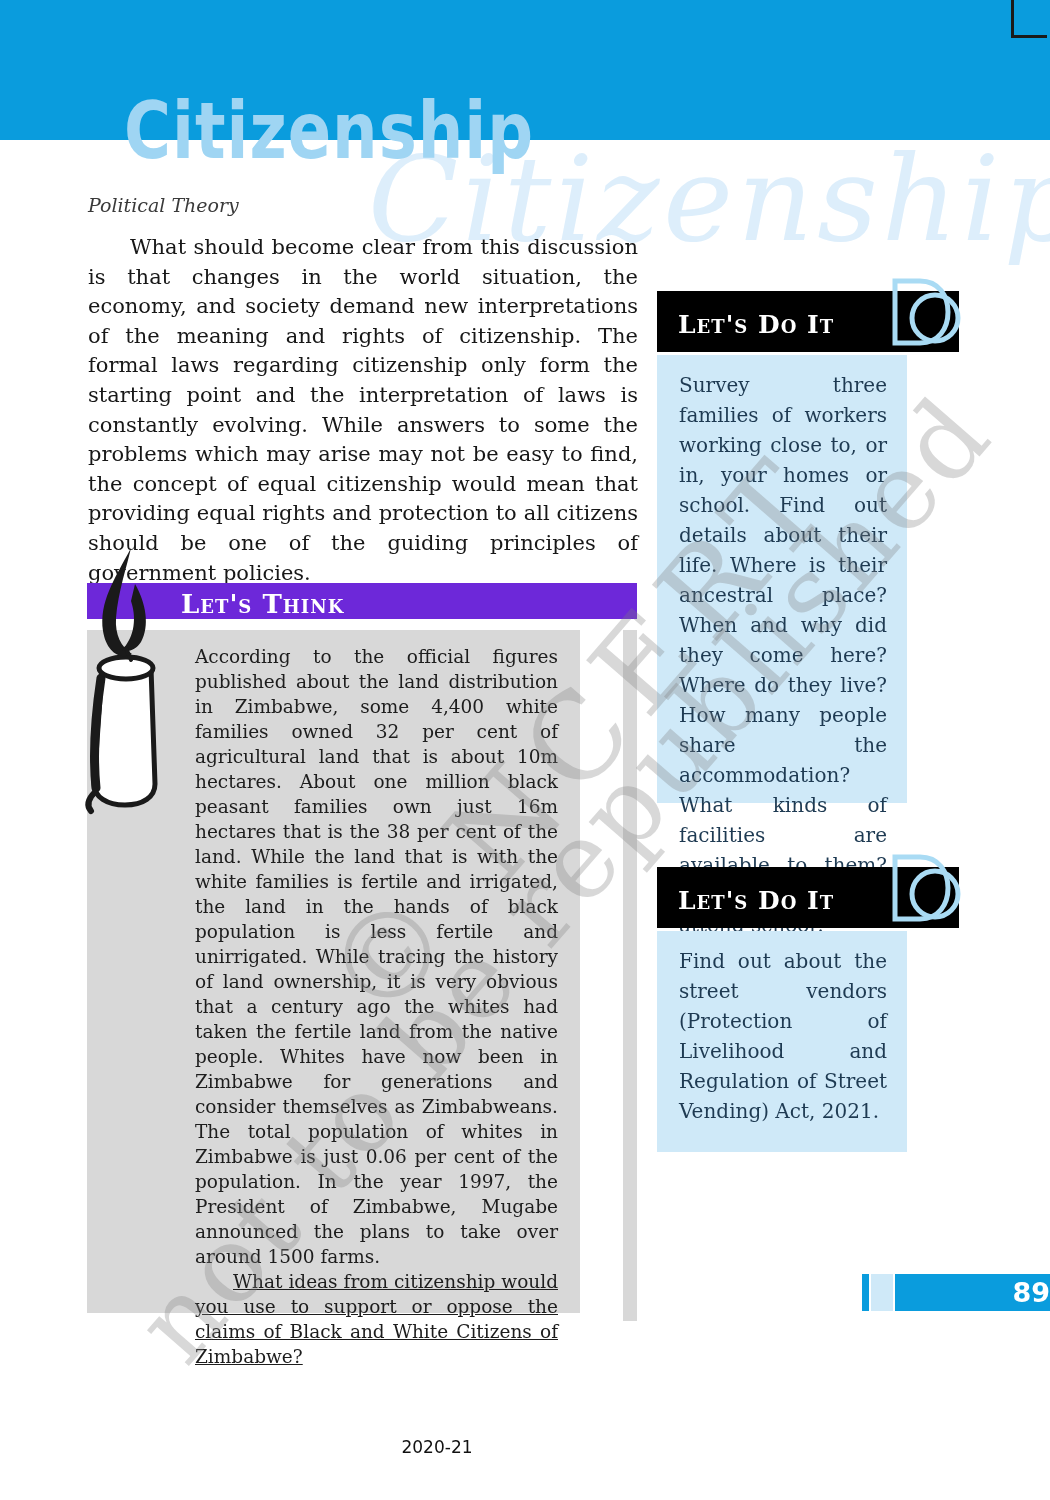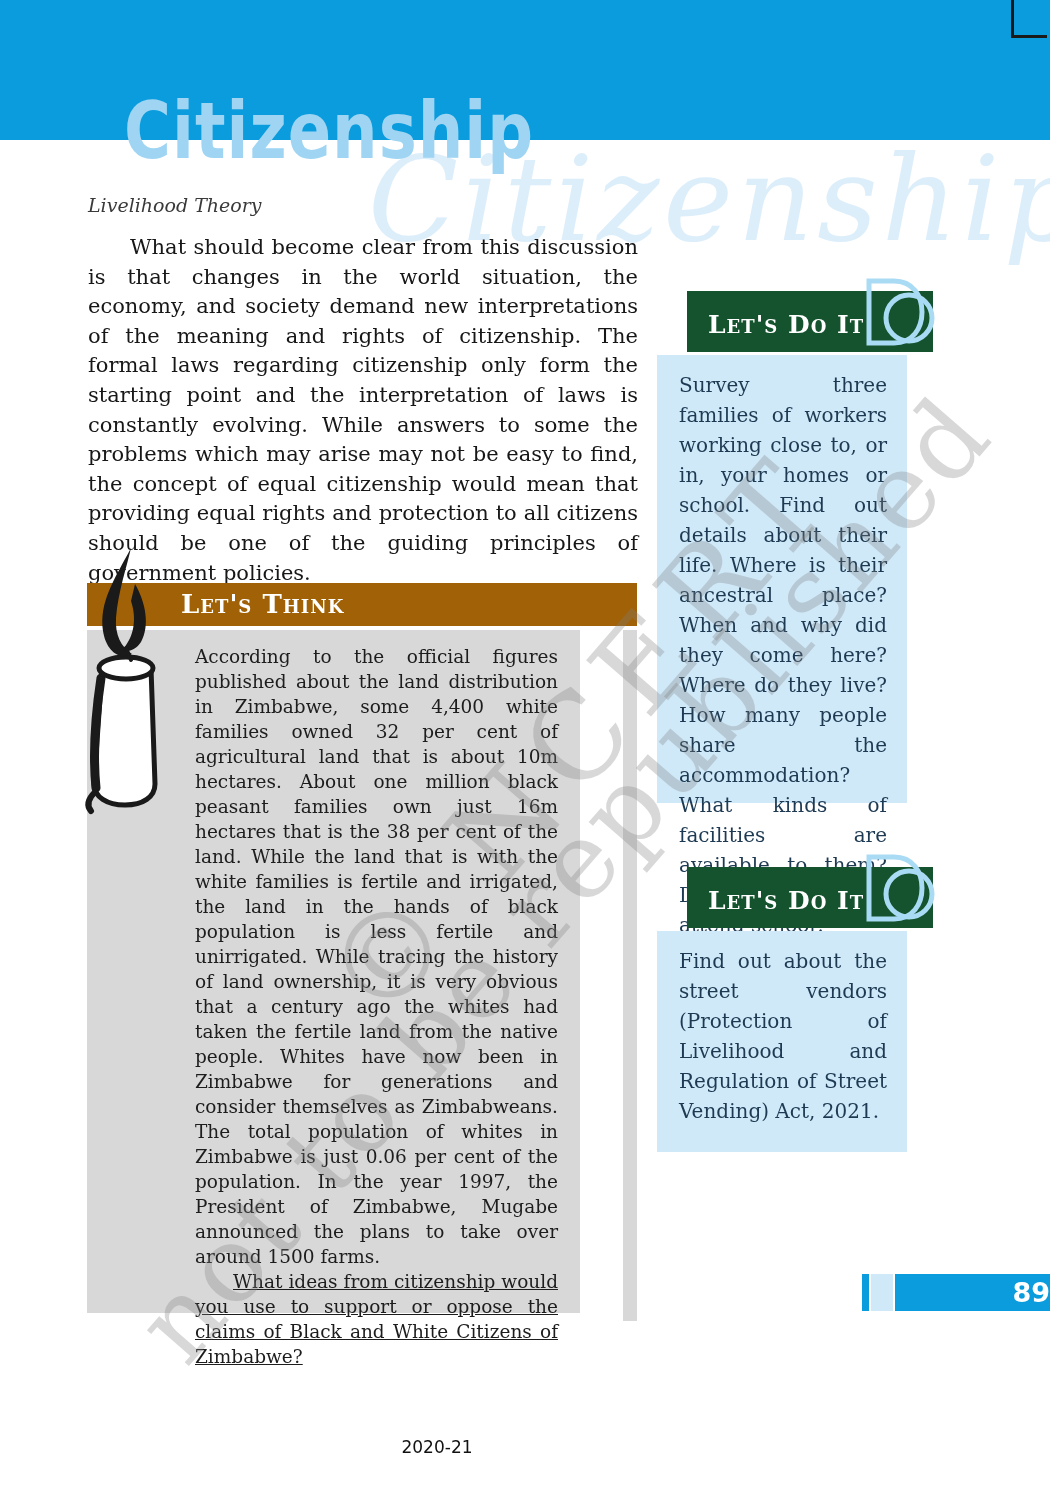--- a/index.html
+++ b/index.html
@@ -29,39 +29,39 @@
     position:absolute; left:88px; top:194px; z-index:2;
     font-style:italic; font-size:19px; color:#3a3a3a;
   }
   .main-para {
     position:absolute; left:88px; top:233px; width:550px; z-index:2;
     font-size:21px; line-height:29.6px; text-align:justify; text-indent:42px;
     color:#171717; margin:0;
   }
   
   .think-header {
-    position:absolute; left:87px; top:583px; width:550px; height:43px;
-    background:#a16207; z-index:3;
+    position:absolute; left:87px; top:583px; width:550px; height:36px;
+    background:#6d28d9; z-index:3;
   }
   .think-title {
     padding-left:94px; line-height:43px; color:#ffffff; font-weight:bold;
     font-variant:small-caps; font-size:26px; letter-spacing:1px;
   }
   .think-body {
     position:absolute; left:87px; top:630px; width:493px; height:683px;
     background:#d8d8d8; z-index:2; box-sizing:border-box;
     padding:14px 22px 0 108px;
     font-size:18.5px; line-height:25px; text-align:justify; color:#1d1d1d;
   }
   .think-body p { margin:0; }
   .think-body p.second { text-indent:38px;text-decoration:underline; }
   .vbar { position:absolute; left:623px; top:630px; width:14px; height:691px; background:#d8d8d8; z-index:2; }
   .candle { position:absolute; left:74px; top:546px; width:112px; height:272px; z-index:6; }
   
-  .do-header { position:absolute; left:687px; width:246px; height:61px; background:#14532d; z-index:3; }
+  .do-header { position:absolute; left:657px; width:302px; height:61px; background:#000000; z-index:3; }
   .do-header.h1 { top:291px; } .do-header.h2 { top:867px; }
   .do-title {
     position:absolute; left:21px; top:19px; color:#ffffff; font-weight:bold;
     font-variant:small-caps; font-size:25px; letter-spacing:1px;
   }
   .do-logo { position:absolute; right:-2px; top:-18px; width:78px; height:80px; }
   .do-body {
     position:absolute; left:657px; width:250px; background:#cfe9f8; z-index:2;
     box-sizing:border-box; padding:15px 20px 0 22px;
     font-size:20px; line-height:30px; text-align:justify; color:#1e3a52;
@@ -92,21 +92,21 @@
 </head>
 <body>
 
 <div class="page">
 
   <div class="topbar"></div>
   <div class="cropmark"></div>
 
   <div class="script-wm">Citizenship</div>
   <div class="chapter-title">Citizenship</div>
-  <div class="subtitle">Livelihood Theory</div>
+  <div class="subtitle">Political Theory</div>
 
   <p class="main-para">What should become clear from this discussion is that changes in the world situation, the economy, and society demand new interpretations of the meaning and rights of citizenship. The formal laws regarding citizenship only form the starting point and the interpretation of laws is constantly evolving. While answers to some the problems which may arise may not be easy to find, the concept of equal citizenship would mean that providing equal rights and protection to all citizens should be one of the guiding principles of government policies.</p>
 
   <div class="think-header">
     <div class="think-title">Let's Think</div>
   </div>
   <div class="think-body">
     <p>According to the official figures published about the land distribution in Zimbabwe, some 4,400 white families owned 32 per cent of agricultural land that is about 10m hectares. About one million black peasant families own just 16m hectares that is the 38 per cent of the land.  While the land that is with the white families is fertile and irrigated, the land in the hands of black population is less fertile and unirrigated. While tracing the history of land ownership, it is very obvious that a century ago the whites had taken the fertile land from the native people. Whites have now been in Zimbabwe for generations and consider themselves as Zimbabweans. The total population of whites in Zimbabwe is just 0.06 per cent of the population.  In the year 1997, the President of Zimbabwe, Mugabe announced the plans to take over around 1500 farms.</p>
     <p class="second">What ideas from citizenship would you use to support or oppose the claims of Black and White Citizens of Zimbabwe?</p>
   </div>

